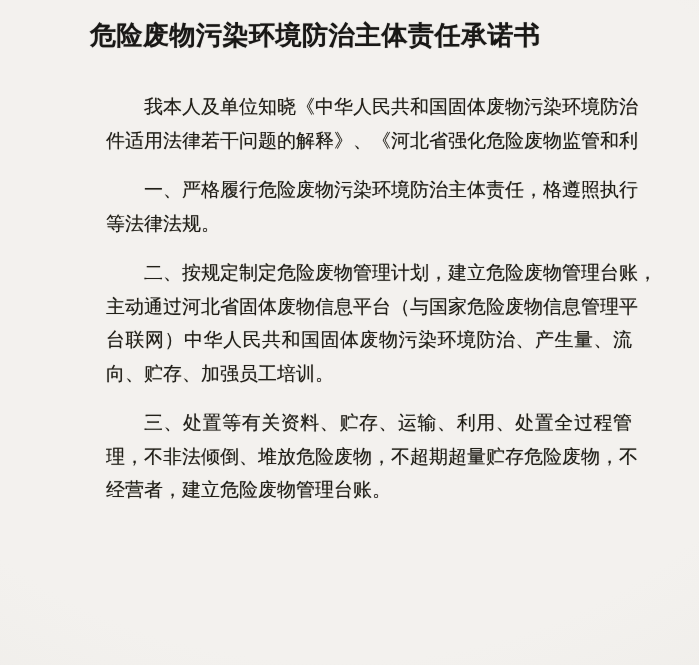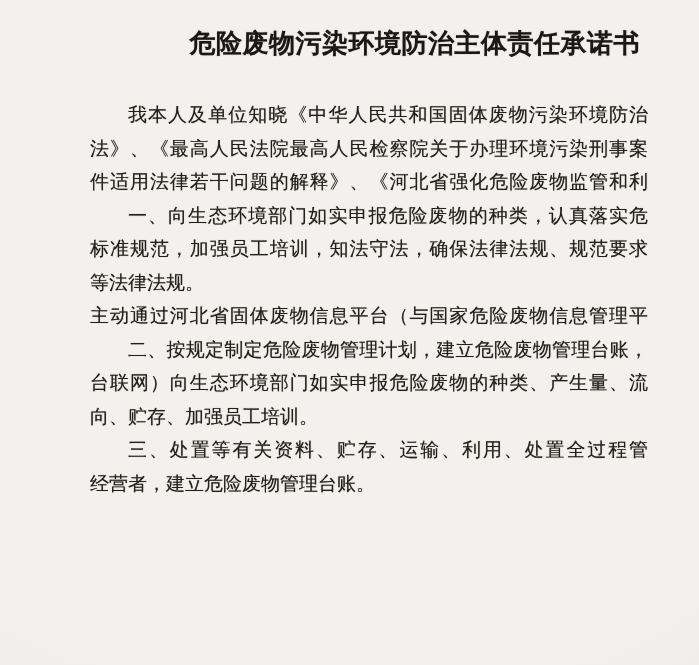--- a/index.html
+++ b/index.html
@@ -16,65 +16,64 @@
     box-sizing: border-box;
     width: 699px;
     height: 665px;
     padding: 18px 51px 0 90px;
     background: radial-gradient(140% 115% at 48% 42%,
                 #f3f1ee 50%, #edebe7 80%, #e6e4df 100%);
     font-family: "Liberation Serif", "DejaVu Serif", serif;
     color: #24221f;
   }
   .doc-title {
-    margin: 8px;
+    margin: 0;
     font-size: 26px;
     line-height: 36px;
     font-weight: bold;
-    text-align: right;
+    text-align: left;
     letter-spacing: 0.5px;
     color: #191816;
     text-shadow: 0 0 1px rgba(30, 28, 26, 0.55);
   }
   .doc-body {
     margin-top: 36px;
     font-size: 19px;
     line-height: 33.5px;
     color: #222019;
     text-shadow: 0 0 0.8px rgba(48, 45, 40, 0.55);
   }
-  .para { margin: 0; }
+  .para { margin: 16px; }
   .line {
     text-align: justify;
     text-align-last: justify;
     white-space: nowrap;
   }
   .line.first { text-indent: 2em; }
   .line.last  { text-align-last: left; }
 </style>
 </head>
 <body>
 
 <div class="page">
   <h1 class="doc-title">危险废物污染环境防治主体责任承诺书</h1>
   <div class="doc-body" id="doc-body">
       <div class="para">
         <div class="line first">我本人及单位知晓《中华人民共和国固体废物污染环境防治</div>
-        <div class="line">法》、《最高人民法院最高人民检察院关于办理环境污染刑事案</div>
         <div class="line">件适用法律若干问题的解释》、《河北省强化危险废物监管和利</div>
       </div>
       <div class="para">
-        <div class="line first">一、向生态环境部门如实申报危险废物的种类，认真落实危</div>
-        <div class="line">标准规范，加强员工培训，知法守法，确保法律法规、规范要求</div>
+        <div class="line first">一、严格履行危险废物污染环境防治主体责任，格遵照执行</div>
         <div class="line last">等法律法规。</div>
       </div>
       <div class="para">
+        <div class="line first">二、按规定制定危险废物管理计划，建立危险废物管理台账，</div>
         <div class="line">主动通过河北省固体废物信息平台（与国家危险废物信息管理平</div>
-        <div class="line first">二、按规定制定危险废物管理计划，建立危险废物管理台账，</div>
-        <div class="line">台联网）向生态环境部门如实申报危险废物的种类、产生量、流</div>
+        <div class="line">台联网）中华人民共和国固体废物污染环境防治、产生量、流</div>
         <div class="line last">向、贮存、加强员工培训。</div>
       </div>
       <div class="para">
         <div class="line first">三、处置等有关资料、贮存、运输、利用、处置全过程管</div>
+        <div class="line">理，不非法倾倒、堆放危险废物，不超期超量贮存危险废物，不</div>
         <div class="line last">经营者，建立危险废物管理台账。</div>
       </div>
     </div>
 </div>
 
 </body></html>

